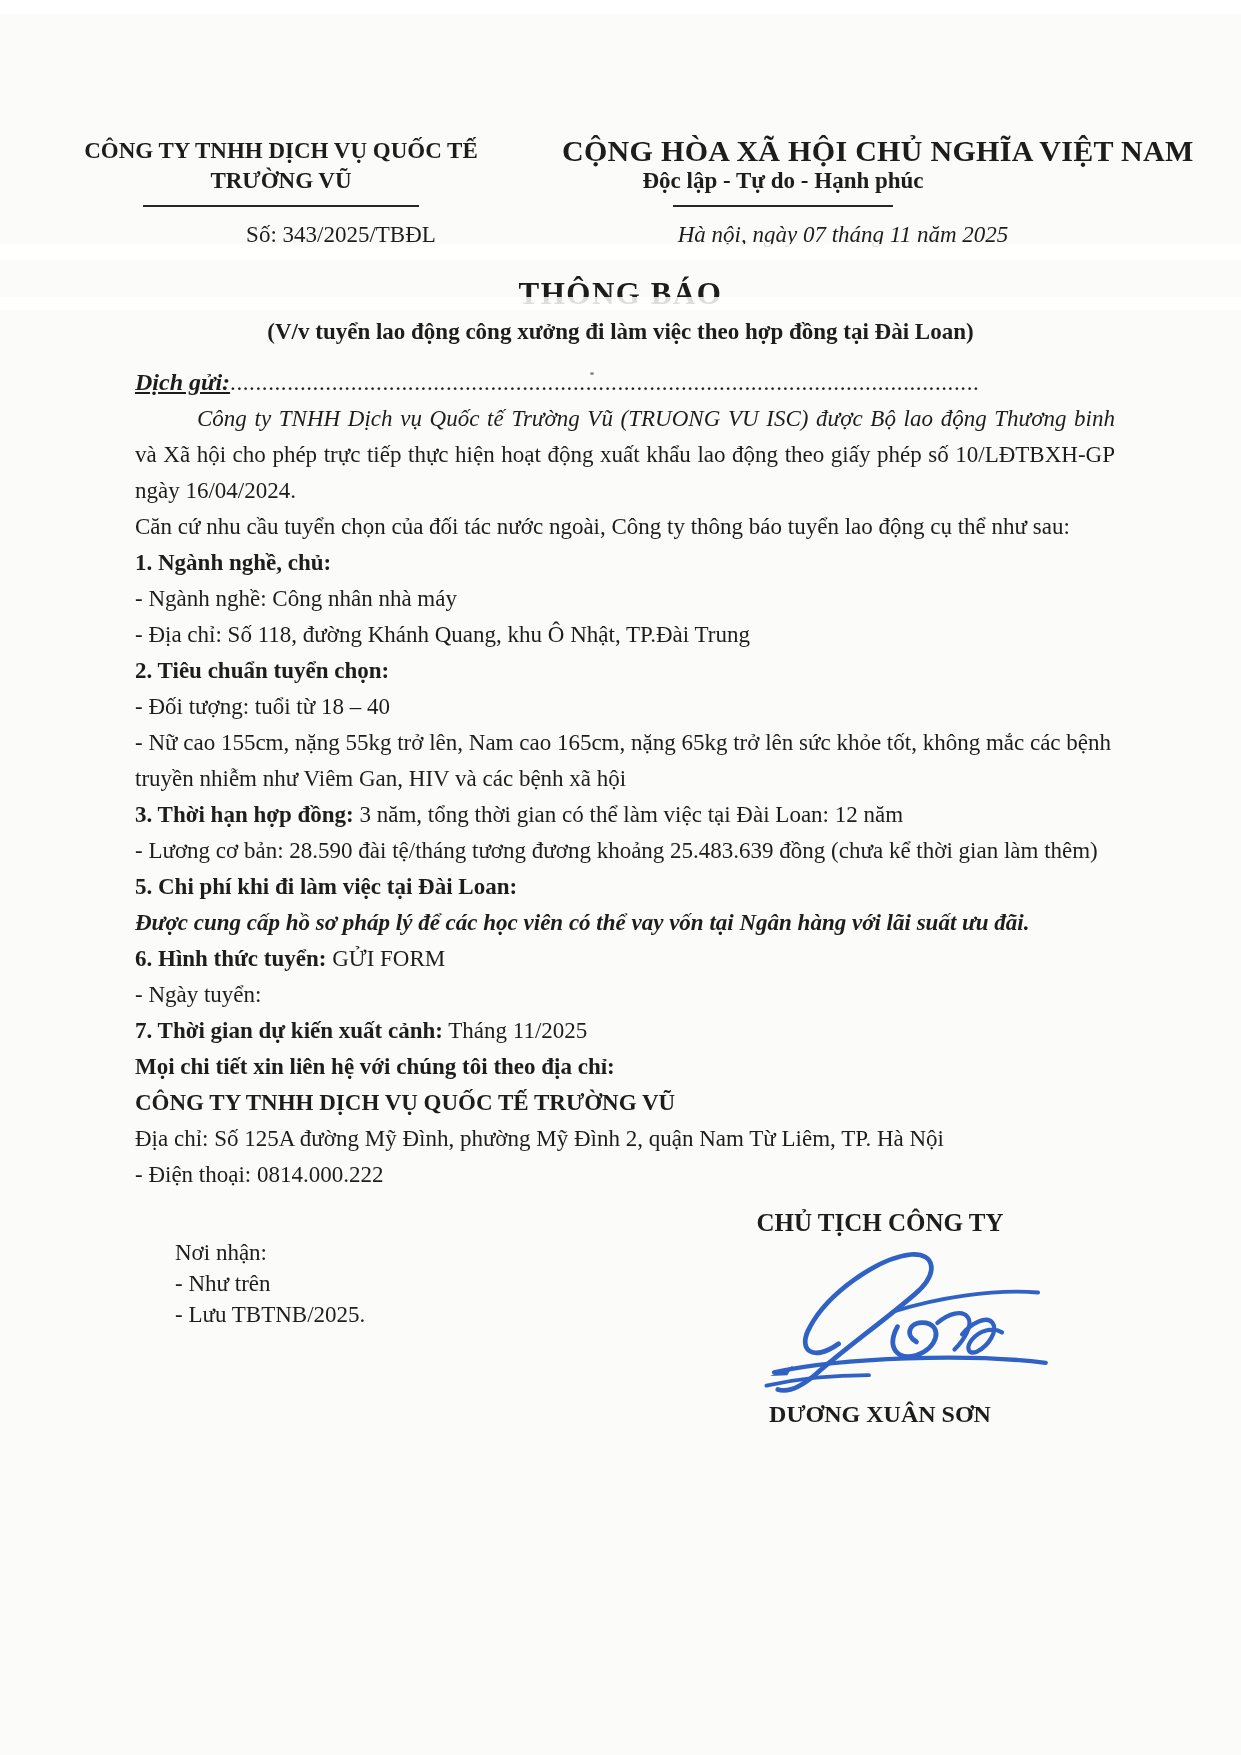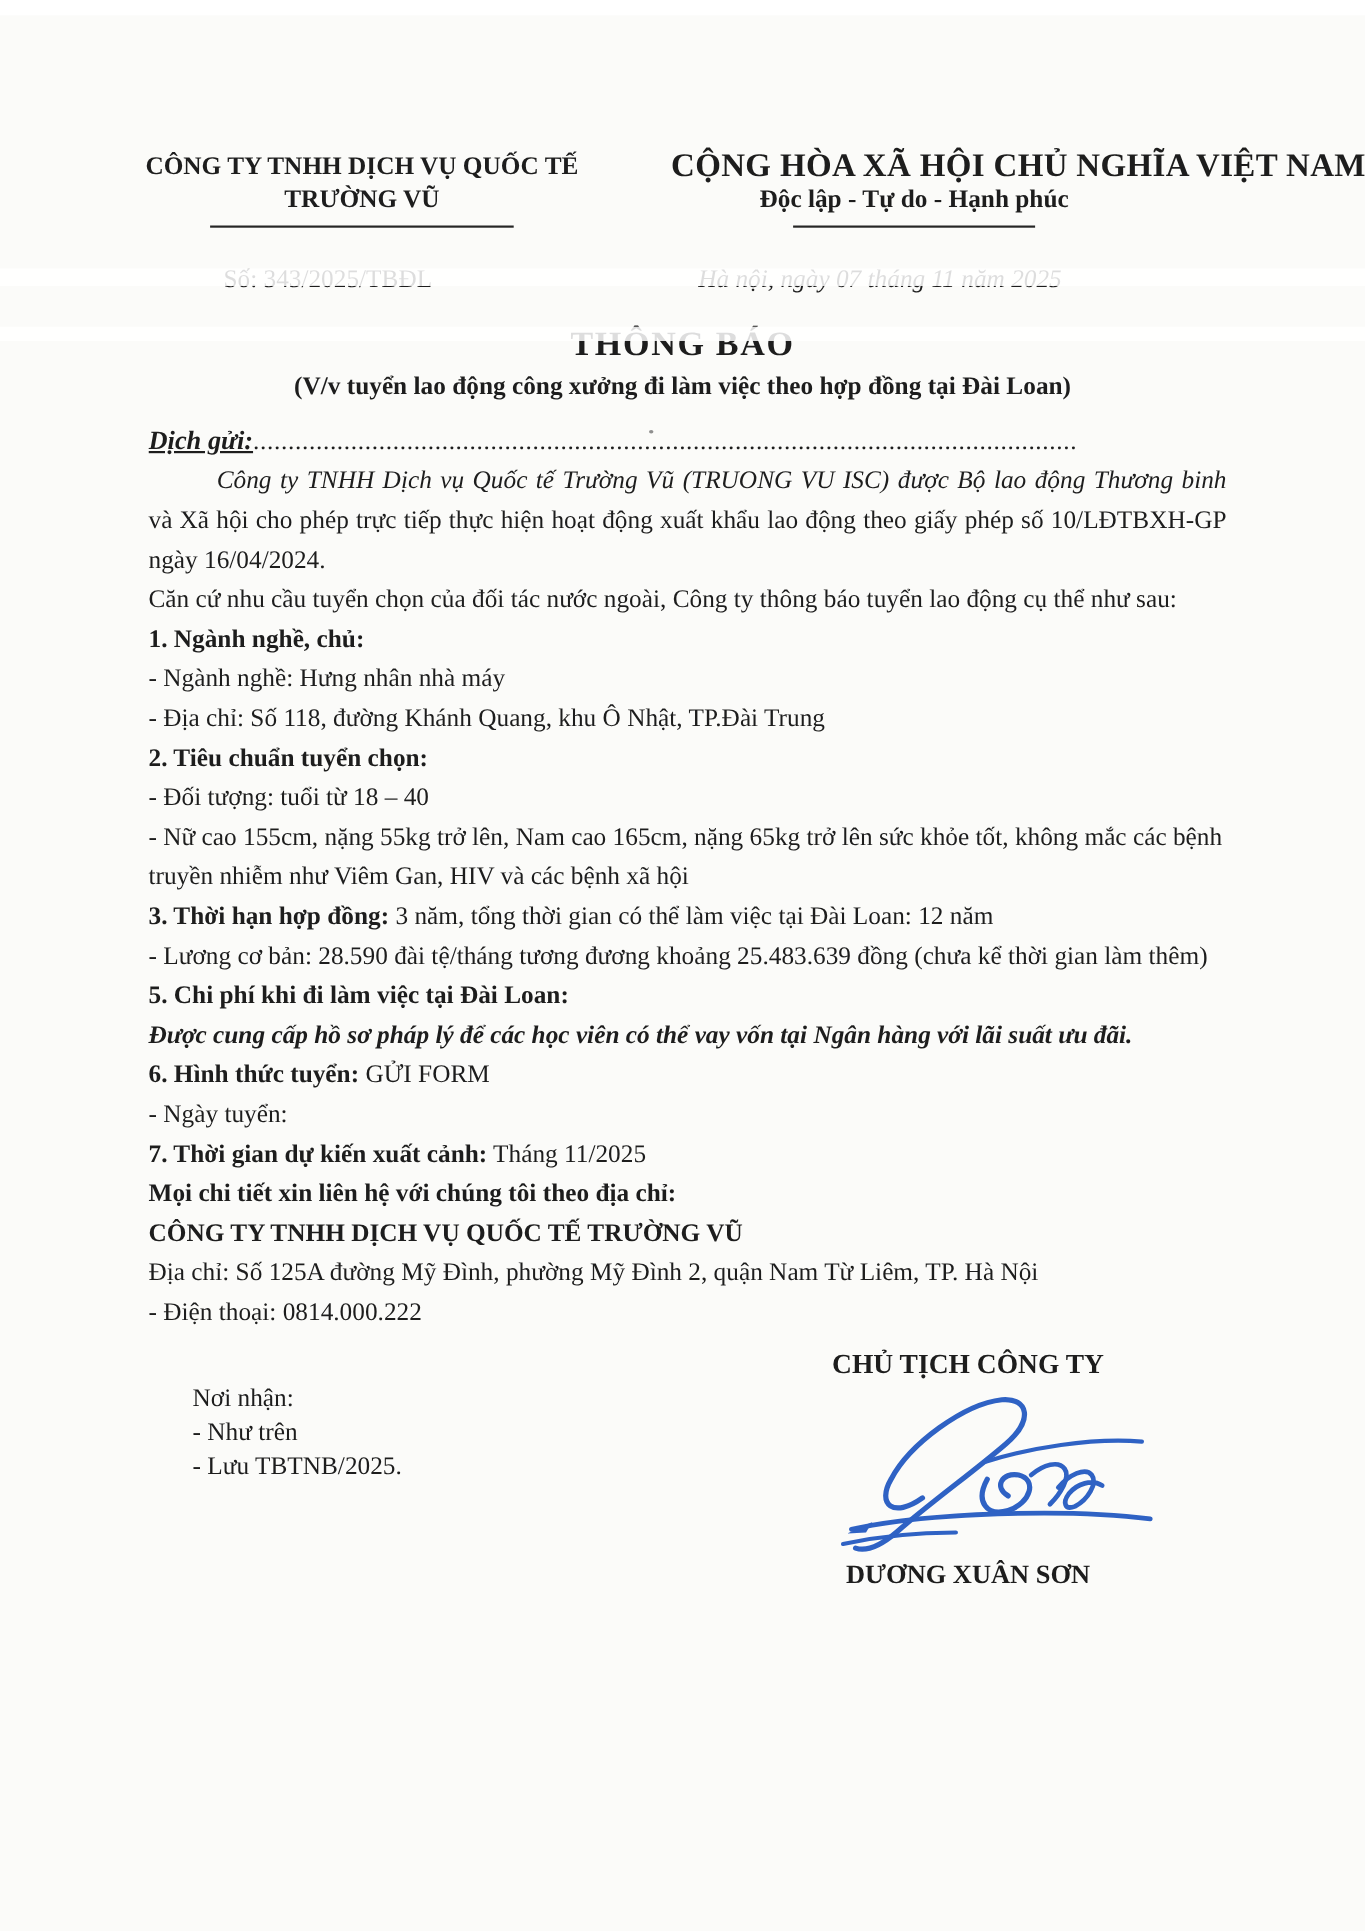--- a/index.html
+++ b/index.html
@@ -11,32 +11,32 @@
     font-family:"Liberation Serif","DejaVu Serif",serif;
     color:#1d1d1d;
     overflow:hidden;
   }
   .band { position:absolute; left:0; width:100%; background:#ffffff; pointer-events:none; }
   .band.b1 { top:0; height:14px; }
   .band.b2 { top:244px; height:16px; opacity:.85; }
   .band.b3 { top:297px; height:13px; opacity:.85; }
 
   
-  .header-row { display:flex; padding:136px 0 0 108px; }
+  .header-row { display:flex; padding:136px 0 0 60px; }
   .hcol-left  { width:442px; text-align:center; }
   .hcol-gap   { width:60px; }
   .hcol-right { width:442px; text-align:center; }
   .h-line1 { font-size:23px; font-weight:bold; line-height:30px; white-space:nowrap; }
   .h-line1.wide { font-size:30px; letter-spacing:.3px; }
   .h-line2 { font-size:23px; font-weight:bold; line-height:30px; white-space:nowrap; }
   .h-rule { border:none; border-top:2px solid #262626; margin:9px auto 0; }
   .h-rule.left-rule { width:276px; }
   .h-rule.right-rule { width:220px; }
 
-  .ref-row { display:flex; padding-left:77px; margin-top:32px; }
+  .ref-row { display:flex; padding-left:120px; margin-top:13px; }
   .doc-number { width:442px; text-align:center; font-size:23px; line-height:30px; }
   .date-line  { width:442px; text-align:center; font-size:23px; font-style:italic; line-height:30px; white-space:nowrap; }
 
   
   .doc-title { margin-top:26px; text-align:center; font-size:31px; font-weight:bold; letter-spacing:1.5px; line-height:36px; }
   .doc-subtitle { margin-top:4px; text-align:center; font-size:23px; font-weight:bold; line-height:32px; white-space:nowrap; }
 
   
   .content { position:relative; padding:0 126px 0 135px; }
   .greeting { margin-top:16px; font-size:23px; line-height:36px; white-space:nowrap; overflow:hidden; max-width:845px; }
@@ -97,21 +97,21 @@
       <span class="speck"></span>
     </div>
 
     <p class="line jstf ind">Công ty TNHH Dịch vụ Quốc tế Trường Vũ (TRUONG VU ISC) được Bộ lao động Thương binh</p>
     <p class="line jstf">và Xã hội cho phép trực tiếp thực hiện hoạt động xuất khẩu lao động theo giấy phép số 10/LĐTBXH-GP</p>
     <p class="line">ngày 16/04/2024.</p>
 
     <p class="line">Căn cứ nhu cầu tuyển chọn của đối tác nước ngoài, Công ty thông báo tuyển lao động cụ thể như sau:</p>
 
     <p class="line"><b>1. Ngành nghề, chủ:</b><span></span></p>
-    <p class="line"><b></b><span>- Ngành nghề: Hưng nhân nhà máy</span></p>
+    <p class="line"><b></b><span>- Ngành nghề: Công nhân nhà máy</span></p>
     <p class="line"><b></b><span>- Địa chỉ: Số 118, đường Khánh Quang, khu Ô Nhật, TP.Đài Trung</span></p>
     <p class="line"><b>2. Tiêu chuẩn tuyển chọn:</b><span></span></p>
     <p class="line"><b></b><span>- Đối tượng: tuổi từ 18 – 40</span></p>
     <p class="line nw"><b></b><span>- Nữ cao 155cm, nặng 55kg trở lên, Nam cao 165cm, nặng 65kg trở lên sức khỏe tốt, không mắc các bệnh</span></p>
     <p class="line"><b></b><span>truyền nhiễm như Viêm Gan, HIV và các bệnh xã hội</span></p>
     <p class="line"><b>3. Thời hạn hợp đồng:</b><span> 3 năm, tổng thời gian có thể làm việc tại Đài Loan: 12 năm</span></p>
     <p class="line nw"><b></b><span>- Lương cơ bản: 28.590 đài tệ/tháng tương đương khoảng 25.483.639 đồng (chưa kể thời gian làm thêm)</span></p>
     <p class="line"><b>5. Chi phí khi đi làm việc tại Đài Loan:</b><span></span></p>
 
     <p class="line note">Được cung cấp hồ sơ pháp lý để các học viên có thể vay vốn tại Ngân hàng với lãi suất ưu đãi.</p>

